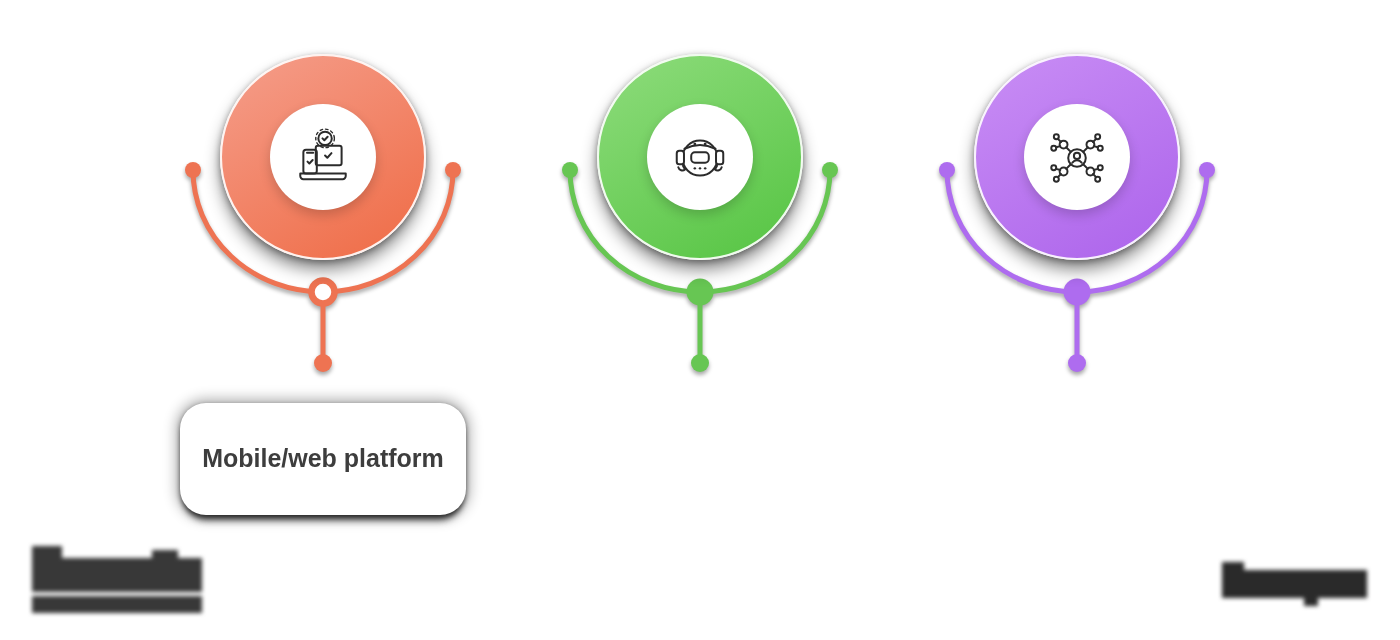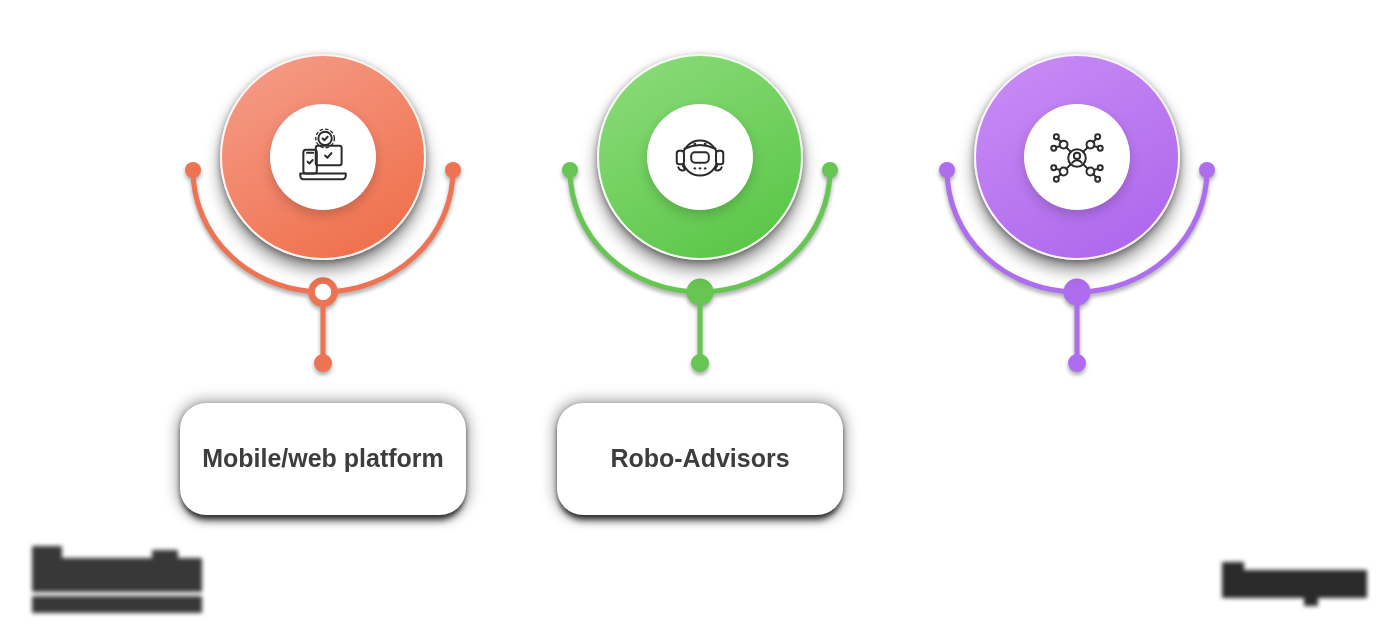--- a/index.html
+++ b/index.html
@@ -118,23 +118,20 @@
       </div>
     </div>
     <svg class="connector" width="300" height="240" viewBox="0 0 300 240">
       <path class="arc" d="M 20 25 A 130 122 0 0 0 280 25"></path>
       <circle class="dot" cx="20" cy="25" r="8"></circle>
       <circle class="dot" cx="280" cy="25" r="8"></circle>
       <line class="stem" x1="150" y1="147" x2="150" y2="218"></line>
       <circle class="junction" cx="150" cy="147" r="13.5"></circle>
       <circle class="dot" cx="150" cy="218" r="9"></circle>
     </svg>
-    <div class="label-box">
-      <div class="label-text">Robo-Advisors</div>
-    </div>
   </div>
 
   <div class="group" id="group-2" style="--from: #C98EF5; --to: #AC63EB; --accent: #AE6CEF;">
     <div class="bubble">
       <div class="inner-circle">
         <svg class="icon-svg" viewBox="0 0 60 60" fill="none" stroke="#2b2b2b" stroke-width="2" stroke-linecap="round" stroke-linejoin="round">
           <circle cx="30" cy="31" r="8.5"></circle>
           <circle cx="30" cy="29" r="3"></circle>
           <path d="M25.5 35.5 a5.5 5.5 0 0 1 9 0"></path>
           <path d="M24 25 l-4.5 -4.5"></path>

